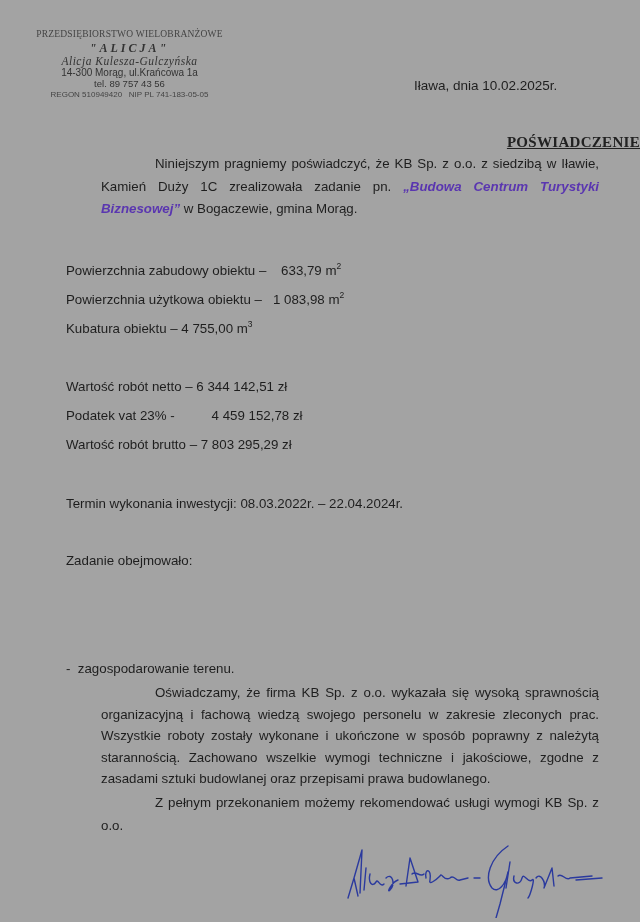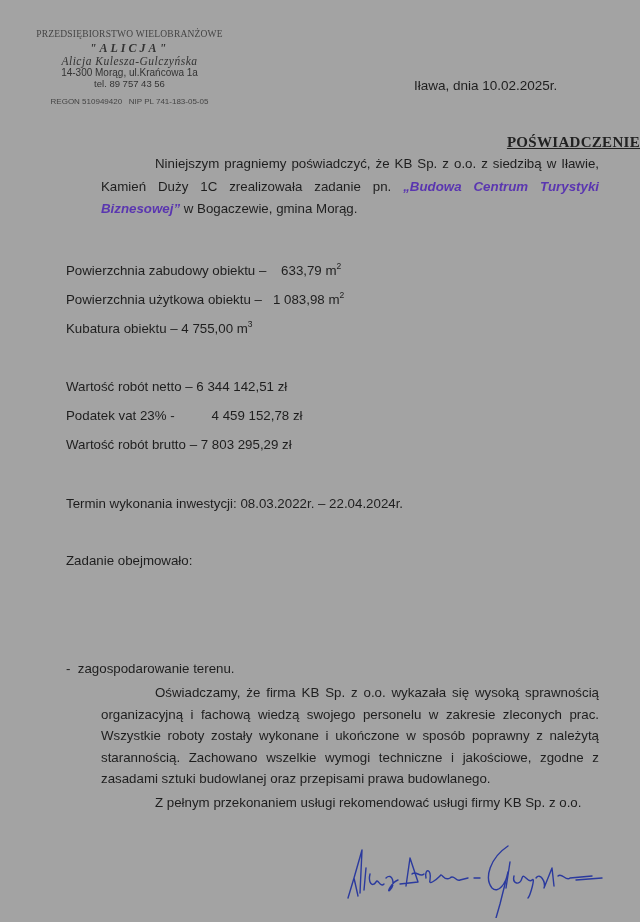--- a/index.html
+++ b/index.html
@@ -7,21 +7,21 @@
            font-family: "Liberation Sans", sans-serif; color: #1e1e1e; }
     .page { position: absolute; left: 0; top: 0; width: 640px; height: 922px; background: #a3a3a3; }
 
     
     .stamp { position: absolute; left: 22px; top: 30px; width: 215px; text-align: center; color: #444; line-height: 1; }
     .stamp .s1 { font-family: "Liberation Serif", serif; font-size: 9.5px; letter-spacing: 0.2px; }
     .stamp .s2 { font-family: "Liberation Serif", serif; font-size: 12px; font-style: italic; font-weight: bold; letter-spacing: 3px; margin-top: 2px; color: #333; }
     .stamp .s3 { font-family: "Liberation Serif", serif; font-size: 11.5px; font-style: italic; letter-spacing: 0.5px; margin-top: 2px; color: #333; }
     .stamp .s4 { font-size: 10px; margin-top: 1px; color: #333; }
     .stamp .s5 { font-size: 9.5px; margin-top: 1px; color: #333; }
-    .stamp .s6 { font-size: 8px; margin-top: 9px; color: #444; }
+    .stamp .s6 { font-size: 8px; margin-top: 2px; color: #444; }
 
     .date { position: absolute; left: 414px; top: 78px; font-size: 13.5px; }
 
     .title { position: absolute; left: 0; width: 640px; top: 134px; text-align: right;
              font-family: "Liberation Serif", serif; font-weight: bold; font-size: 15px;
              text-decoration: underline; letter-spacing: 0.3px; color: #222; }
 
     .body-text { position: absolute; left: 66px; width: 498px; font-size: 13.3px; line-height: 22.5px; text-align: justify; margin-left: 35px; }
     .indent { text-indent: 54px; }
     .highlight { color: #5a36b0; font-style: italic; font-weight: bold; }
@@ -59,21 +59,21 @@
   <div class="row" style="top:408px;"><span>Podatek vat 23% -          </span><span>4 459 152,78 zł</span></div>
   <div class="row" style="top:437px;"><span>Wartość robót brutto – </span><span>7 803 295,29 zł</span></div>
 
   <div class="row" style="top:496px;">Termin wykonania inwestycji: 08.03.2022r. – 22.04.2024r.</div>
 
   <div class="row" style="top:553px;">Zadanie obejmowało:</div>
   <div class="row" style="top:629px;margin-top:32px;">-  zagospodarowanie terenu.</div>
 
   <div class="body-text indent" style="top:682px; line-height:21.6px;">Oświadczamy, że firma KB Sp. z o.o. wykazała się wysoką sprawnością organizacyjną i fachową wiedzą swojego personelu  w zakresie zleconych prac. Wszystkie roboty zostały wykonane i ukończone w sposób poprawny z należytą starannością. Zachowano wszelkie wymogi techniczne i jakościowe, zgodne z zasadami sztuki budowlanej oraz przepisami prawa budowlanego.</div>
 
-  <div class="body-text indent" style="top:792px;">Z pełnym przekonaniem usługi rekomendować usługi firmy KB Sp. z o.o.</div>
+  <div class="body-text indent" style="top:792px;">Z pełnym przekonaniem możemy rekomendować usługi wymogi KB Sp. z o.o.</div>
 
   <svg class="signature" viewBox="0 0 290 80">
     <g fill="none" stroke="#2b3a9e" stroke-width="1.4" stroke-linecap="round" stroke-linejoin="round">
       <path d="M8 60 L14 40 L18 58 M14 40 L22 12 L20 55"></path>
       <path d="M26 30 L24 52 M30 36 C28 44 32 50 36 44 C38 40 40 50 44 46"></path>
       <path d="M46 40 C52 34 56 46 50 52 C46 56 52 44 58 42"></path>
       <path d="M60 46 L78 44 L70 20 L66 48 M72 36 C76 32 80 40 84 36"></path>
       <path d="M86 40 C84 30 92 30 90 42 C88 48 96 42 100 38 C102 34 104 44 110 40 C114 36 116 44 120 42 L128 40"></path>
       <path d="M134 40 L140 40"></path>
       <path d="M168 8 C150 20 144 40 152 50 C158 56 166 46 168 34 L160 66 L156 80"></path>

